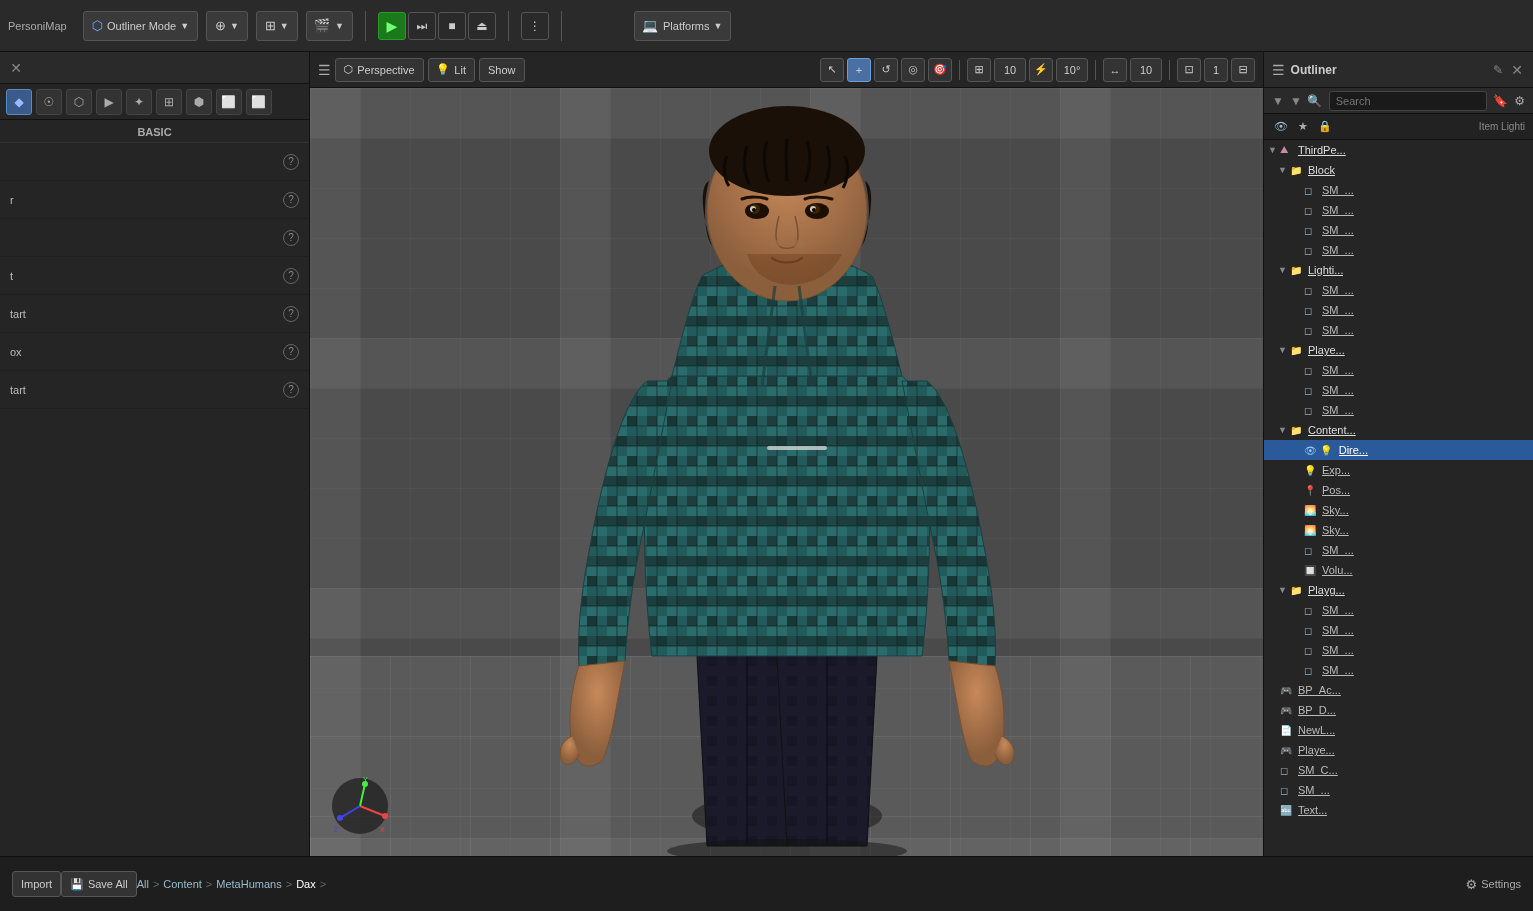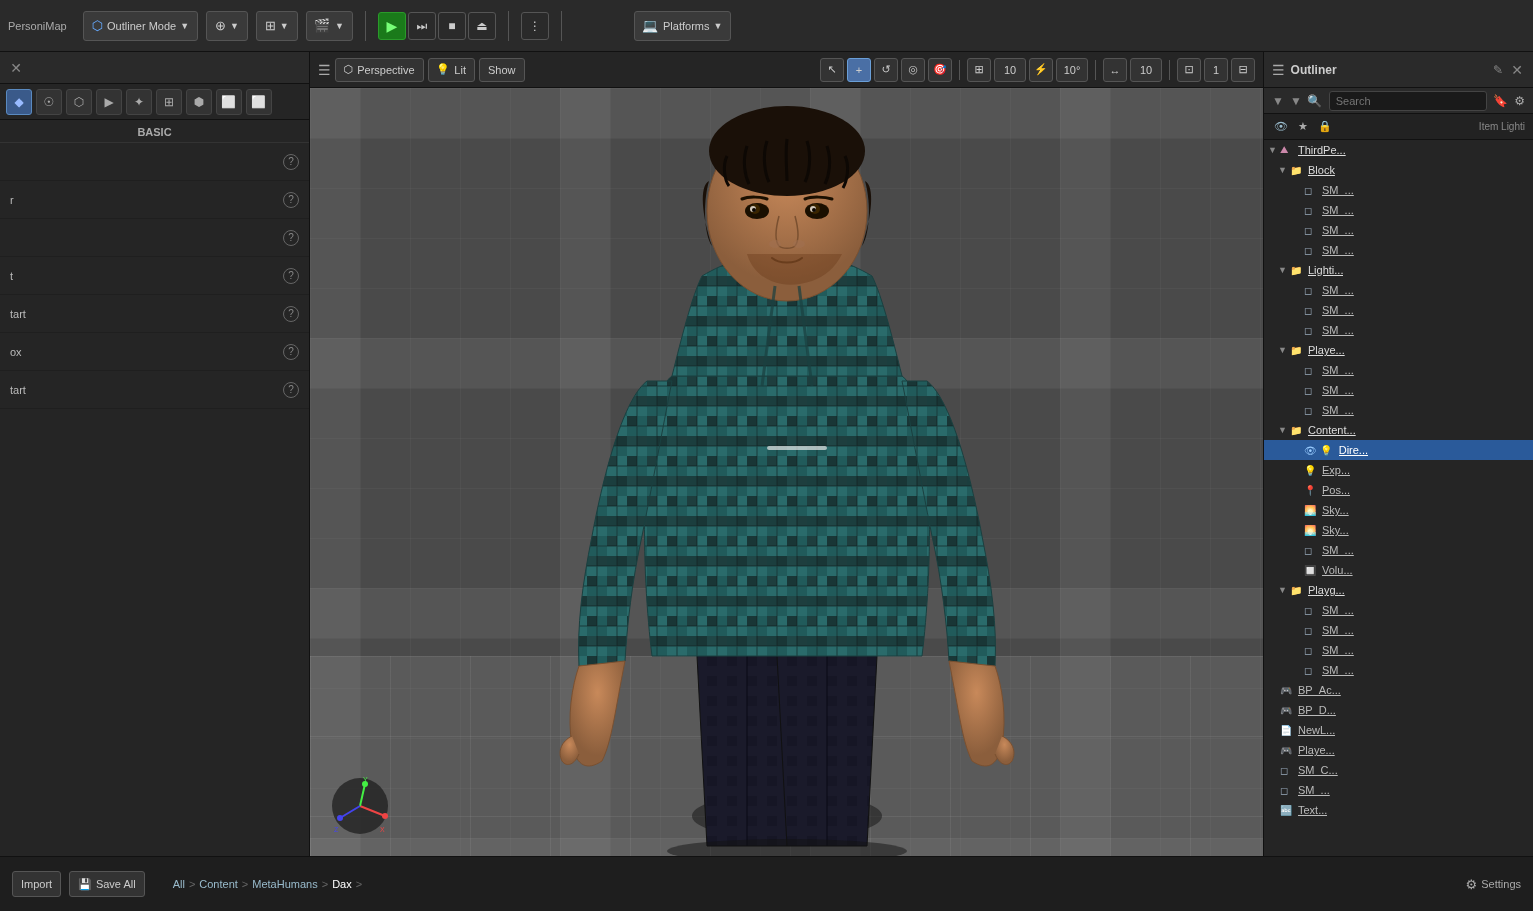--- a/index.html
+++ b/index.html
@@ -384,21 +384,20 @@
       position: absolute;
       bottom: 0;
       left: 0;
       right: 0;
       height: 55px;
       background: #1e1e1e;
       border-top: 1px solid #111;
       display: flex;
       align-items: center;
       padding: 0 12px;
-      gap: 8px;
       z-index: 10;
     }
 
     .bottom-btn {
       background: #333;
       border: 1px solid #555;
       border-radius: 3px;
       color: #ccc;
       padding: 4px 8px;
       cursor: pointer;
@@ -408,21 +407,20 @@
       align-items: center;
       gap: 4px;
     }
 
     .breadcrumb {
       display: flex;
       align-items: center;
       gap: 4px;
       font-size: 11px;
       color: #aaa;
-      margin-left: 20px;
     }
     .breadcrumb-sep { color: #666; }
     .breadcrumb-item { cursor: pointer; color: #9bc; }
 
     #bottom-settings {
       margin-left: auto;
       display: flex;
       align-items: center;
       gap: 4px;
     }

